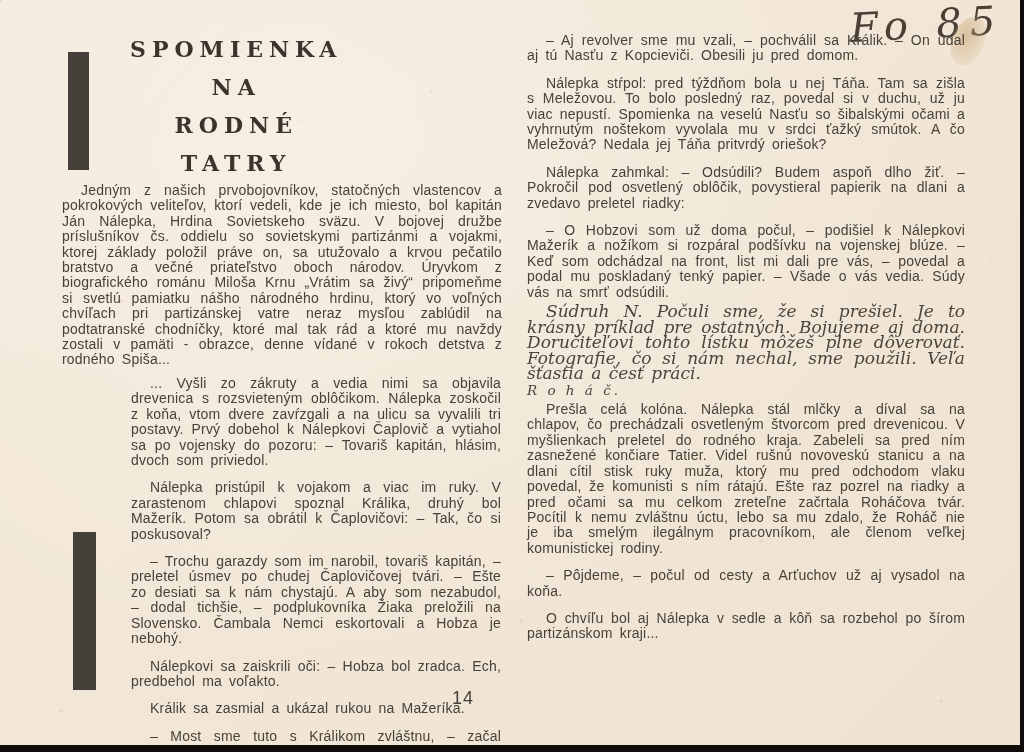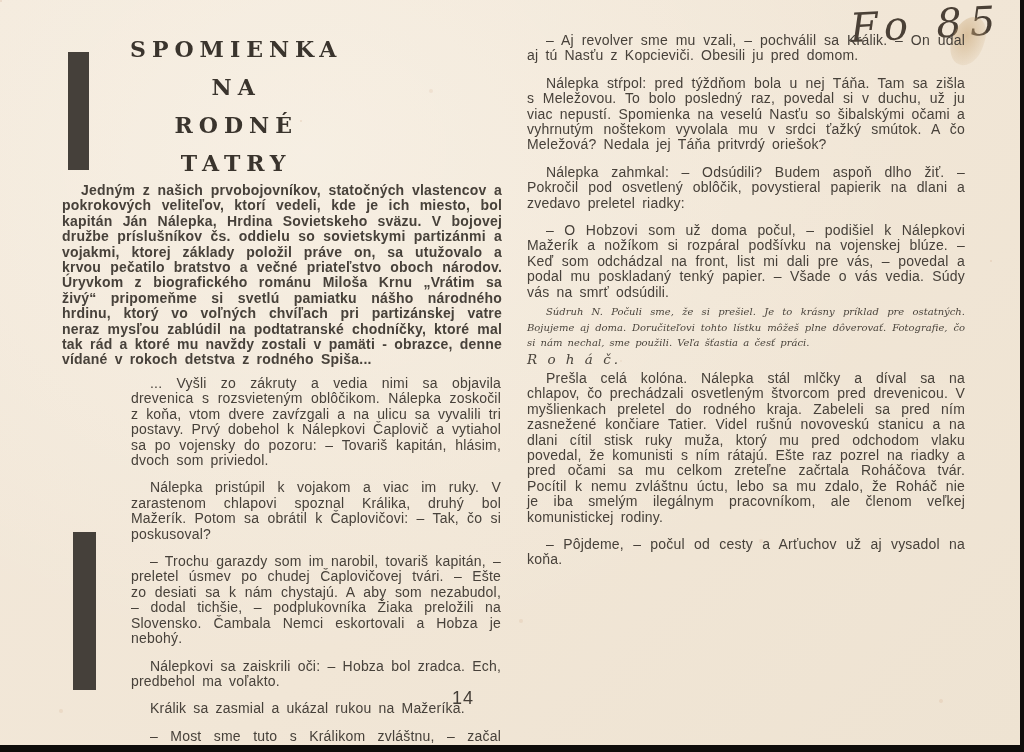--- a/index.html
+++ b/index.html
@@ -49,28 +49,28 @@
 
   .para{
     margin:0;text-align:justify;
     font-size:14px;line-height:15.4px;
     letter-spacing:.2px;word-spacing:3px;
     color:#47413a;
   }
   .para + .para{margin-top:12px;}
   .indent{text-indent:19px;}
 
-  .intro{position:absolute;left:62px;top:183px;width:440px;font-weight:bold;}
+  .intro{position:absolute;left:62px;top:183px;width:440px;}
   .excerpt{position:absolute;left:131px;top:376px;width:370px;}
   .col-right{position:absolute;left:527px;top:33px;width:438px;}
 
   .letter{margin:4px 0 4px 0;}
   .letter-body{
     font-family:"DejaVu Serif", serif;font-style:italic;
-    font-size:10px;line-height:15.6px;word-spacing:2px;
+    font-size:17px;line-height:15.6px;word-spacing:2px;
     color:#4a443c;text-align:justify;text-indent:19px;margin:0;
   }
   .letter-signature{
     font-family:"DejaVu Serif", serif;font-style:italic;
     font-size:13.5px;line-height:16px;color:#4a443c;
     letter-spacing:3px;padding-right:14px;
   }
 
   .page-number{
     position:absolute;left:452px;top:688px;
@@ -124,19 +124,20 @@
     <p class="para indent">– Aj revolver sme mu vzali, – pochválil sa Králik. – On udal aj tú Nasťu z Kopcieviči. Obesili ju pred domom.</p>
     <p class="para indent">Nálepka stŕpol: pred týždňom bola u nej Táňa. Tam sa zišla s Meležovou. To bolo posledný raz, povedal si v duchu, už ju viac nepustí. Spomienka na veselú Nasťu so šibalskými očami a vyhrnutým noštekom vyvolala mu v srdci ťažký smútok. A čo Meležová? Nedala jej Táňa pritvrdý oriešok?</p>
     <p class="para indent">Nálepka zahmkal: – Odsúdili? Budem aspoň dlho žiť. – Pokročil pod osvetlený oblôčik, povystieral papierik na dlani a zvedavo preletel riadky:</p>
     <p class="para indent">– O Hobzovi som už doma počul, – podišiel k Nálepkovi Mažerík a nožíkom si rozpáral podšívku na vojenskej blúze. – Keď som odchádzal na front, list mi dali pre vás, – povedal a podal mu poskladaný tenký papier. – Všade o vás vedia. Súdy vás na smrť odsúdili.</p>
     <div class="letter">
       <p class="letter-body">Súdruh N. Počuli sme, že si prešiel. Je to krásny príklad pre ostatných. Bojujeme aj doma. Doručiteľovi tohto lístku môžeš plne dôverovať. Fotografie, čo si nám nechal, sme použili. Veľa šťastia a česť práci.</p>
       <div class="letter-signature">R o h á č.</div>
     </div>
     <p class="para indent">Prešla celá kolóna. Nálepka stál mlčky a díval sa na chlapov, čo prechádzali osvetleným štvorcom pred drevenicou. V myšlienkach preletel do rodného kraja. Zabeleli sa pred ním zasnežené končiare Tatier. Videl rušnú novoveskú stanicu a na dlani cítil stisk ruky muža, ktorý mu pred odchodom vlaku povedal, že komunisti s ním rátajú. Ešte raz pozrel na riadky a pred očami sa mu celkom zreteľne začrtala Roháčova tvár. Pocítil k nemu zvláštnu úctu, lebo sa mu zdalo, že Roháč nie je iba smelým ilegálnym pracovníkom, ale členom veľkej komunistickej rodiny.</p>
     <p class="para indent">– Pôjdeme, – počul od cesty a Arťuchov už aj vysadol na koňa.</p>
+    <p class="para indent">O chvíľu bol aj Nálepka v sedle a kôň sa rozbehol po šírom partizánskom kraji...</p>
   </div>
 
   <div class="page-number">14</div>
 
   <div class="edge-bottom"></div>
   <div class="edge-right"></div>
 </div>
 
 </body></html>

